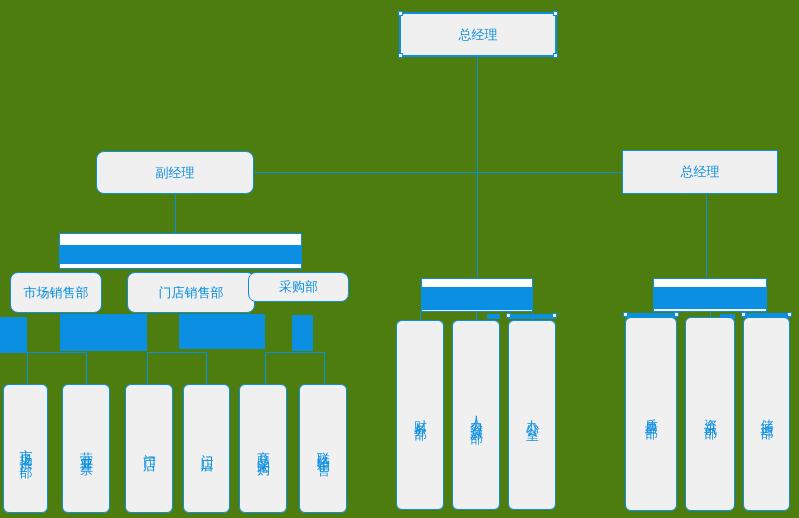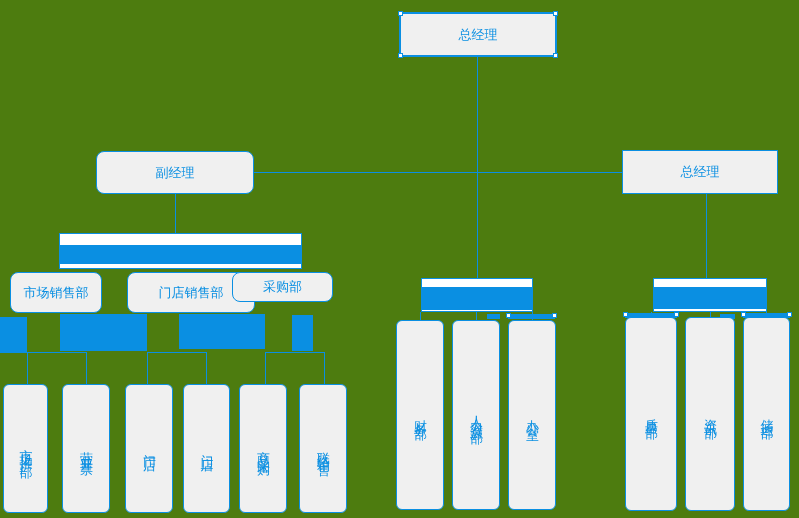--- a/index.html
+++ b/index.html
@@ -100,21 +100,21 @@
   <div class="hbox" style="left:622px;top:150px;width:156px;height:44px;">
     <span>总经理</span>
   </div>
 
   <div class="hbox rounded" style="left:10px;top:272px;width:92px;height:41px;">
     <span>市场销售部</span>
   </div>
   <div class="hbox rounded" style="left:127px;top:272px;width:128px;height:41px;">
     <span>门店销售部</span>
   </div>
-  <div class="hbox rounded" style="left:232px;top:272px;width:101px;height:30px;">
+  <div class="hbox rounded" style="left:248px;top:272px;width:101px;height:30px;">
     <span>采购部</span>
   </div>
 
   <div class="vbox" style="left:3px;top:384px;width:45px;height:129px;">
     <span class="vtext">市场推广部</span>
   </div>
   <div class="vbox" style="left:62px;top:384px;width:48px;height:129px;">
     <span class="vtext">营业开票</span>
   </div>
   <div class="vbox" style="left:125px;top:384px;width:48px;height:129px;">

